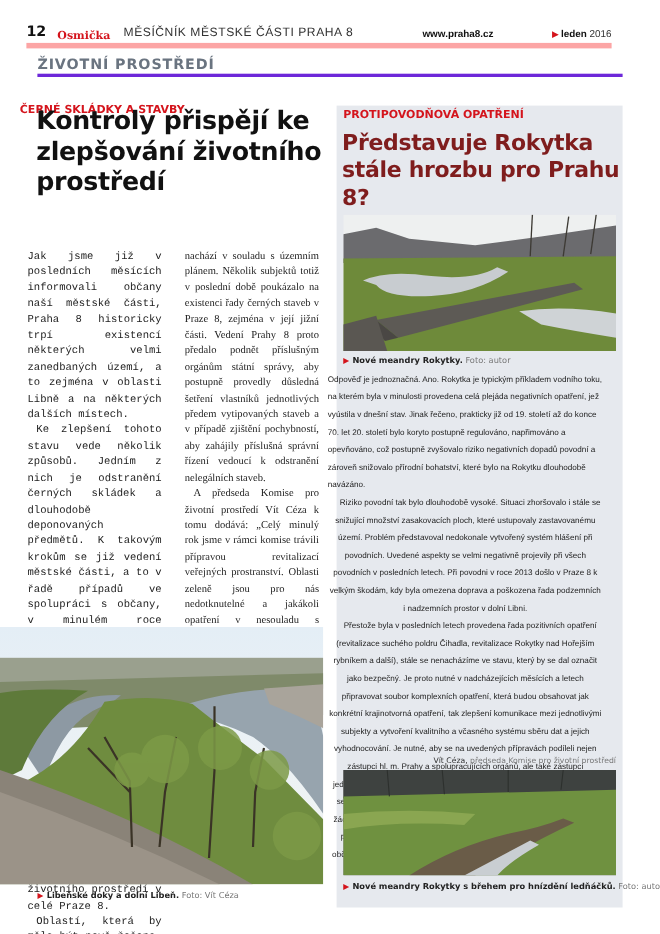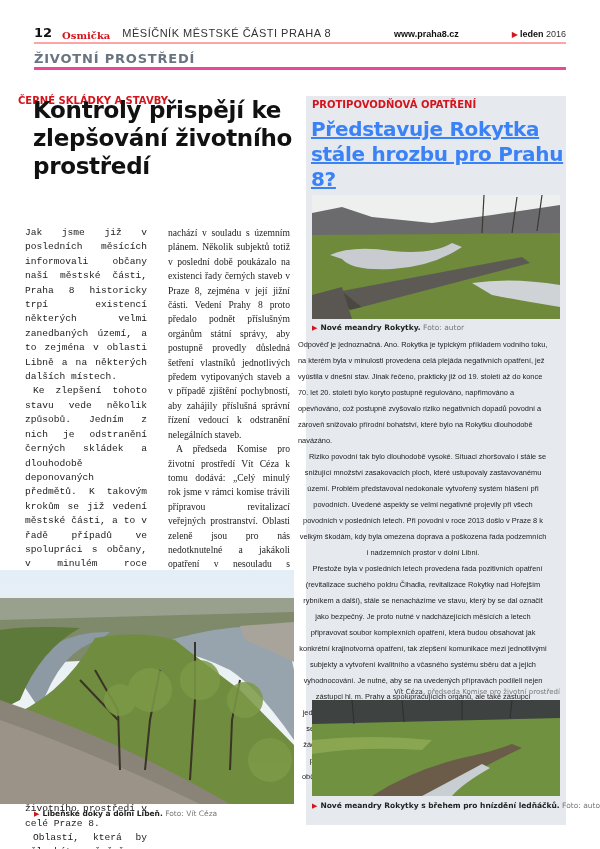--- a/index.html
+++ b/index.html
@@ -1,29 +1,29 @@
 <!DOCTYPE html>
 <html><head>
 <meta charset="utf-8">
 <style>
   * { box-sizing: border-box; margin: 0; padding: 0; }
   html, body { width: 600px; height: 849px; background: #ffffff; overflow: hidden; }
   body { position: relative; font-family: "DejaVu Sans", sans-serif; color: #1a1a1a; }
 
   
-  .masthead { position: absolute; left: 34px; top: 26px; width: 532px; height: 18px; border-bottom: 2px solid #fca5a5; display: flex; align-items: flex-end; }
+  .masthead { position: absolute; left: 24px; top: 26px; width: 532px; height: 18px; border-bottom: 5px solid #fca5a5; display: flex; align-items: flex-end; }
   .pagenum { font-family: "DejaVu Sans", sans-serif; font-weight: bold; font-size: 13px; color: #111; margin-right: 10px; padding-bottom: 2px; }
   .brand { font-family: "DejaVu Serif", serif; font-weight: bold; font-size: 10px; color: #d4141c; margin-right: 12px; padding-bottom: 1px; }
   .subtitle { font-family: "Liberation Sans", sans-serif; font-size: 11px; color: #333; letter-spacing: 0.5px; padding-bottom: 3px; }
   .site { position: absolute; left: 360px; bottom: 3px; font-family: "Liberation Sans", sans-serif; font-weight: bold; font-size: 9px; color: #111; }
   .issue { position: absolute; right: 0; bottom: 3px; font-family: "Liberation Sans", sans-serif; font-size: 9px; color: #333; }
   .issue .tri { color: #d4141c; font-size: 8px; margin-right: 2px; }
   .issue b { color: #111; text-align: right; }
 
-  .section { position: absolute; left: 34px; top: 48px; width: 532px; height: 22px; border-bottom: 3px solid #ec4899; }
+  .section { position: absolute; left: 34px; top: 48px; width: 532px; height: 22px; border-bottom: 3px solid #6d28d9; }
   .section span { font-family: "DejaVu Sans", sans-serif; font-weight: bold; font-size: 13px; color: #6a7480; letter-spacing: 0.8px; }
 
   
   .kicker-l { position: absolute; left: 18px; top: 95px; font-family: "DejaVu Sans", sans-serif; font-weight: bold; font-size: 10px; color: #d4141c; }
   .headline-l { position: absolute; left: 33px; top: 96px; width: 270px; font-family: "DejaVu Sans", sans-serif; font-weight: bold; font-size: 23px; line-height: 28px; color: #111; letter-spacing: -0.3px; }
 
   .col { position: absolute; font-family: "Liberation Serif", serif; font-size: 9.6px; line-height: 14.4px; color: #222; text-align: justify; hyphens: manual; }
   .col p { text-indent: 0; }
   .col p + p { text-indent: 8px; }
   .col1 { left: 25px; top: 226px; width: 122px; font-family: Liberation Mono, monospace; }
@@ -34,21 +34,21 @@
   
   .photo-l { position: absolute; left: 0; top: 570px; width: 294px; height: 234px; overflow: hidden; }
   .caption { position: absolute; font-family: "DejaVu Sans", sans-serif; font-size: 7.5px; color: #777; white-space: nowrap; }
   .caption b { color: #222; text-align: center; }
   .caption .tri { color: #d4141c; font-size: 7px; margin-right: 3px; }
   .cap-l { left: 34px; top: 809px; }
 
   
   .box { position: absolute; left: 306px; top: 96px; width: 260px; height: 729px; background: #e6e9ee; }
   .kicker-r { position: absolute; left: 312px; top: 99px; font-family: "DejaVu Sans", sans-serif; font-weight: bold; font-size: 10px; color: #d4141c; }
-  .headline-r { position: absolute; left: 311px; top: 117px; width: 255px; font-family: "DejaVu Sans", sans-serif; font-weight: bold; font-size: 20px; line-height: 25px; color: #3b82f6; letter-spacing: -0.3px; text-decoration: underline; }
+  .headline-r { position: absolute; left: 311px; top: 117px; width: 255px; font-family: "DejaVu Sans", sans-serif; font-weight: bold; font-size: 20px; line-height: 25px; color: #7f1d1d; letter-spacing: -0.3px; }
   .photo-r1 { position: absolute; left: 312px; top: 195px; width: 248px; height: 124px; overflow: hidden; }
   .cap-r1 { left: 312px; top: 323px; }
   .text-r { position: absolute; left: 298px; top: 337px; width: 250px; font-family: Liberation Sans, sans-serif; font-size: 7.4px; line-height: 16px; color: #222; }
   .text-r p + p { text-indent: 9px; text-align: center; }
   .attrib { position: absolute; left: 312px; top: 688px; width: 248px; text-align: right; font-family: "DejaVu Sans", sans-serif; font-size: 7px; color: #777; }
   .attrib b { color: #333; font-weight: normal; }
   .photo-r2 { position: absolute; left: 312px; top: 700px; width: 248px; height: 96px; overflow: hidden; }
   .cap-r2 { left: 312px; top: 801px; }
   svg { display: block; }
 </style>

